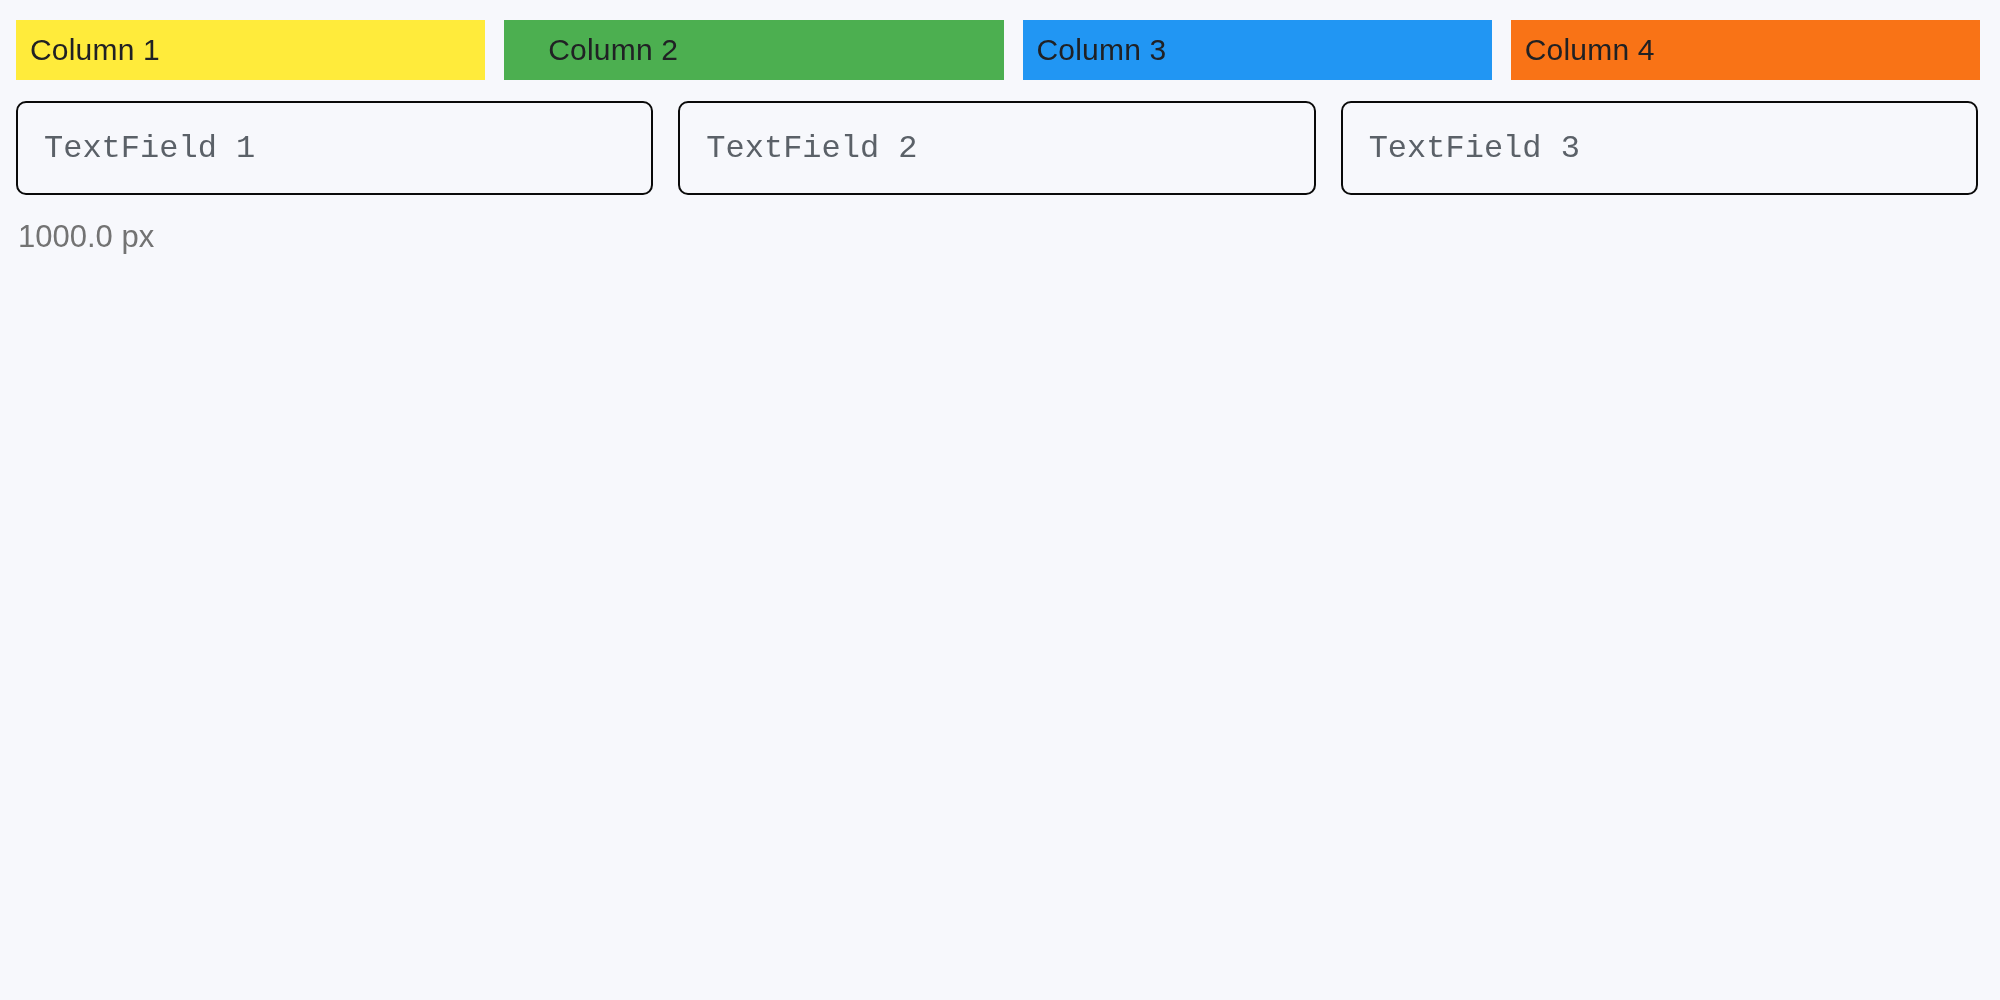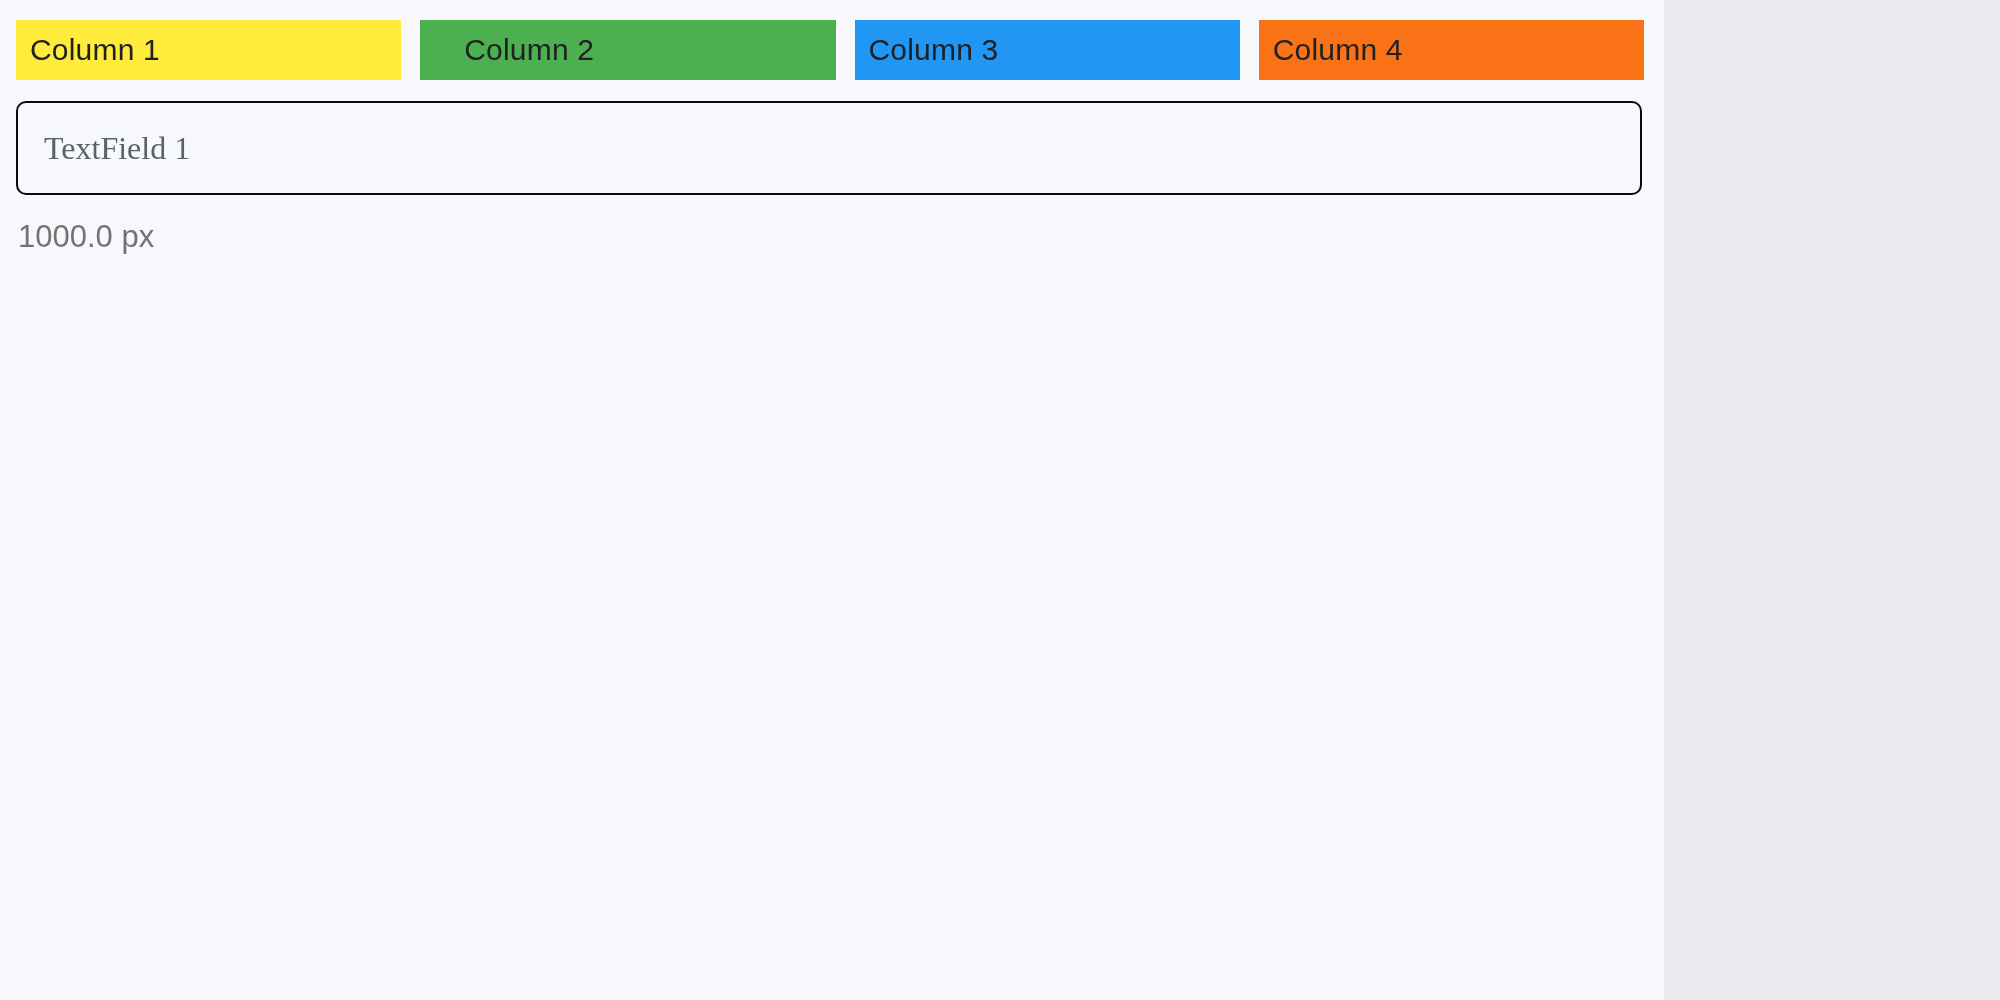--- a/index.html
+++ b/index.html
@@ -1,19 +1,19 @@
 <!DOCTYPE html>
 <html><head>
 <meta charset="utf-8">
 <style>
   * { margin: 0; padding: 0; box-sizing: border-box; }
   html, body { background: #e9eaee; }
   .page {
     position: relative;
-    width: 1664px;
+    width: 2000px;
     height: 1000px;
     background: #F7F8FC;
     font-family: "Liberation Sans", sans-serif;
     overflow: hidden;
   }
   .columns-row {
     display: flex;
     gap: 19px;
     padding: 20px 20px 0 16px;
   }
@@ -34,21 +34,21 @@
     gap: 25px;
     margin: 21px 22px 0 16px;
   }
   .textfield {
     flex: 1 1 0;
     height: 94px;
     background: transparent;
     border: 2px solid #0a0a0a;
     border-radius: 10px;
     padding-left: 26px;
-    font-family: Liberation Serif, serif;
+    font-family: Liberation Mono, monospace;
     font-size: 32px;
     color: #3c4043;
     outline: none;
   }
   .textfield::placeholder {
     color: #5B6168;
     opacity: 1;
   }
   .width-label {
     margin: 26px 0 0 18px;
@@ -72,17 +72,19 @@
     <div class="column-bar" style="background-color: rgb(33, 150, 243); text-align: right;">
       <span class="column-label">Column 3</span>
     </div>
     <div class="column-bar" style="background-color: #f97316;">
       <span class="column-label">Column 4</span>
     </div>
   </div>
 
   <div class="fields-row">
     <input class="textfield" type="text" placeholder="TextField 1" style="">
+    <input class="textfield" type="text" placeholder="TextField 2" style="">
+    <input class="textfield" type="text" placeholder="TextField 3" style="">
   </div>
 
   <div class="width-label">1000.0 px</div>
 
 </div>
 
 </body></html>

